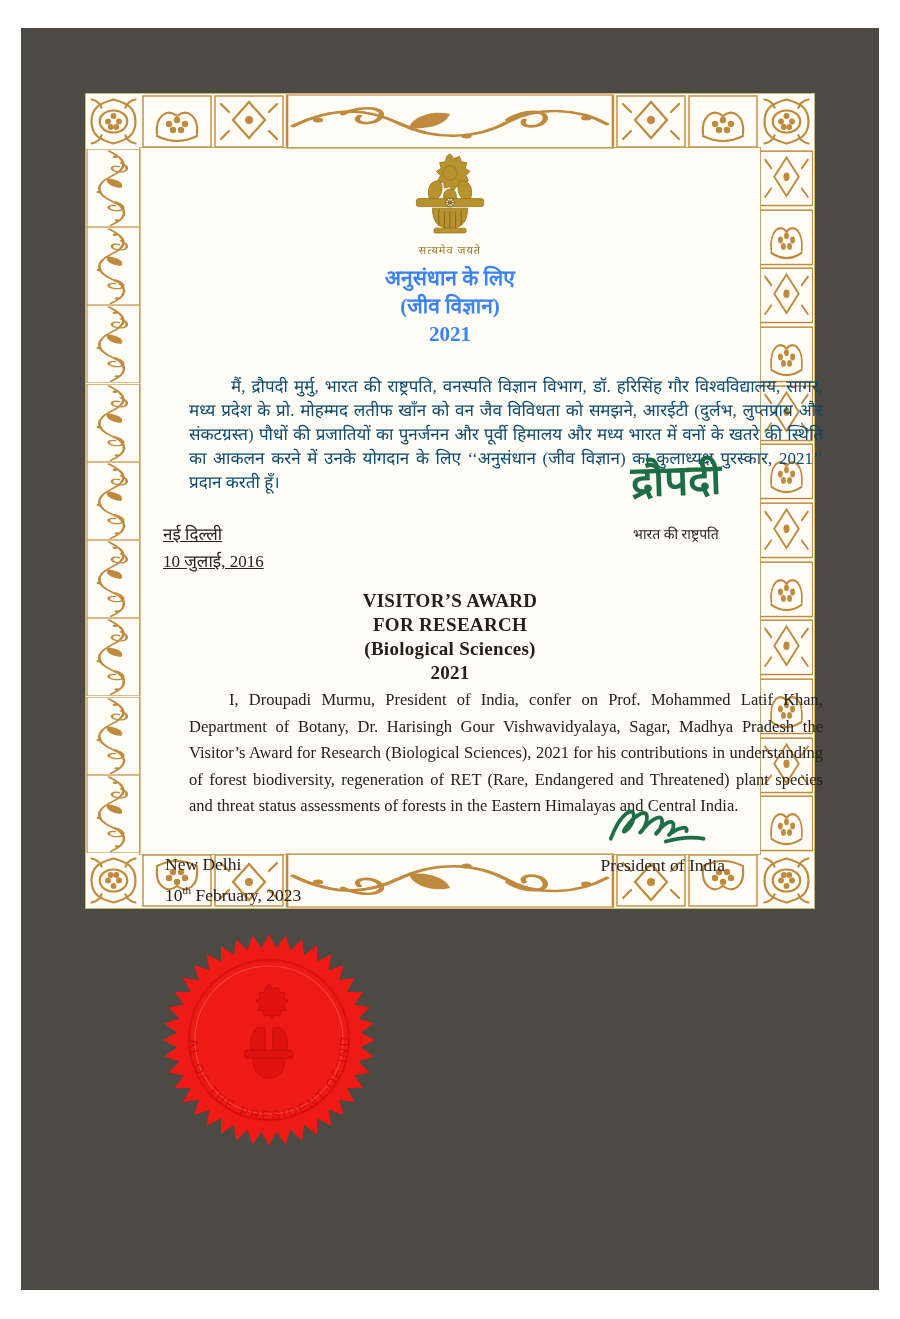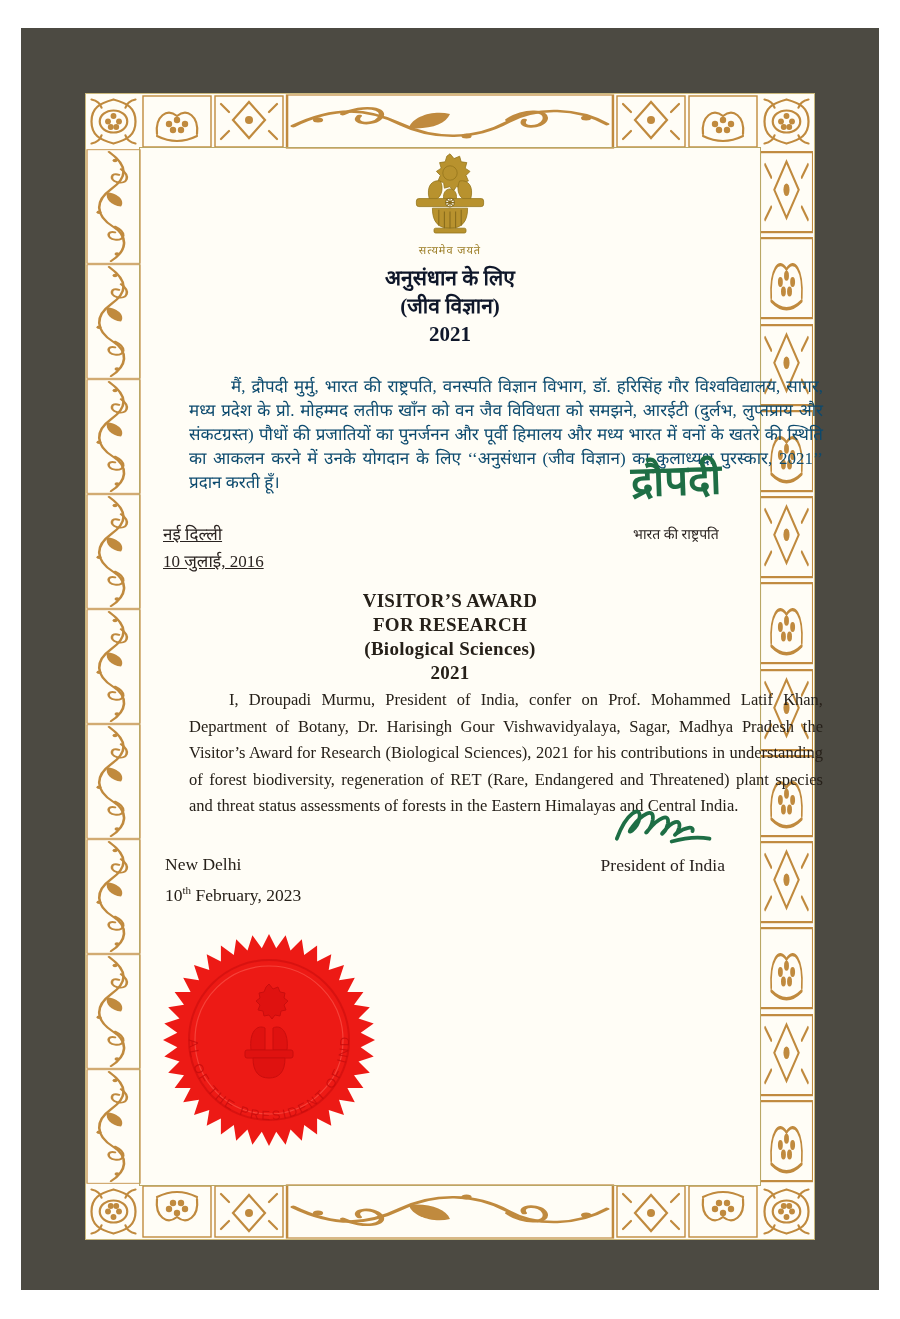--- a/index.html
+++ b/index.html
@@ -2,53 +2,53 @@
 <html><head>
 <meta charset="utf-8">
 <style>
   html,body{margin:0;padding:0;}
   body{
     width:900px;height:1319px;background:#ffffff;position:relative;overflow:hidden;
     font-family:"Liberation Serif","DejaVu Serif",serif;color:#241f1c;
   }
   .mat{position:absolute;left:21px;top:28px;width:858px;height:1262px;background:#4c4a42;}
   .certificate{
-    position:absolute;left:85px;top:93px;width:730px;height:1147px;
+    position:absolute;left:85px;top:93px;width:730px;height:816px;
     background:#fffdf6;border:1px solid #c9b87c;box-sizing:border-box;
   }
   
   .b-top{position:absolute;top:0;left:0;right:0;height:55px;display:flex;}
   .b-bottom{position:absolute;bottom:0;left:0;right:0;height:55px;display:flex;transform:scaleY(-1);}
   .b-left{position:absolute;top:55px;bottom:55px;left:0;width:55px;display:flex;flex-direction:column;}
   .b-right{position:absolute;top:55px;bottom:55px;right:0;width:55px;display:flex;flex-direction:column;}
   .inner-line{position:absolute;inset:53px;border:1.5px solid #b9a765;pointer-events:none;}
 
   .content{position:absolute;inset:55px;}
 
   .emblem-wrap{position:absolute;top:0;left:0;right:0;text-align:center;}
   .motto{font-size:11px;color:#9a7b22;letter-spacing:1px;margin-top:1px;}
 
   .hindi-title{position:absolute;top:115px;left:0;right:0;text-align:center;
-    font-weight:bold;font-size:21px;line-height:28px;color:#0f172a;}
+    font-weight:bold;font-size:21px;line-height:28px;color:#3b82f6;}
   .hindi-body{position:absolute;top:226px;left:48px;width:634px;
     font-size:17px;line-height:24px;text-align:justify;text-indent:42px;color:#0c4a6e;}
 
   .hindi-sig-block{position:absolute;top:310px;right:38px;text-align:center;}
   .hindi-sig{font-size:42px;line-height:1.05;font-weight:bold;color:#1e6e45;
     transform:rotate(-2deg);font-family:"Liberation Serif",serif;}
   .sig-title{font-size:14px;margin-top:21px;color:#2a2320;}
 
   .hindi-place-date{position:absolute;top:372px;left:22px;font-size:17px;line-height:27px;color:#2a2320;text-decoration:underline;}
 
   .english-title{position:absolute;top:440px;left:0;right:0;text-align:center;
     font-weight:bold;font-size:19px;line-height:24px;letter-spacing:.3px;color:#262019;}
   .english-body{position:absolute;top:538px;left:48px;width:634px;
     font-size:16.5px;line-height:26.5px;text-align:justify;text-indent:40px;color:#262019;}
 
-  .english-sig-block{position:absolute;top:650px;right:34px;text-align:right;}
+  .english-sig-block{position:absolute;top:650px;right:34px;text-align:left;}
   .english-sig-block .sig-title{font-size:17.5px;margin-top:0;}
 
   .english-place-date{position:absolute;top:702px;left:24px;font-size:17.5px;line-height:26px;color:#262019;}
   .english-place-date sup{font-size:11px;}
 
   .seal-wrap{position:absolute;left:20px;top:783px;width:216px;height:216px;}
 
   .defs-hidden{position:absolute;width:0;height:0;overflow:hidden;}
 </style>
 </head>

